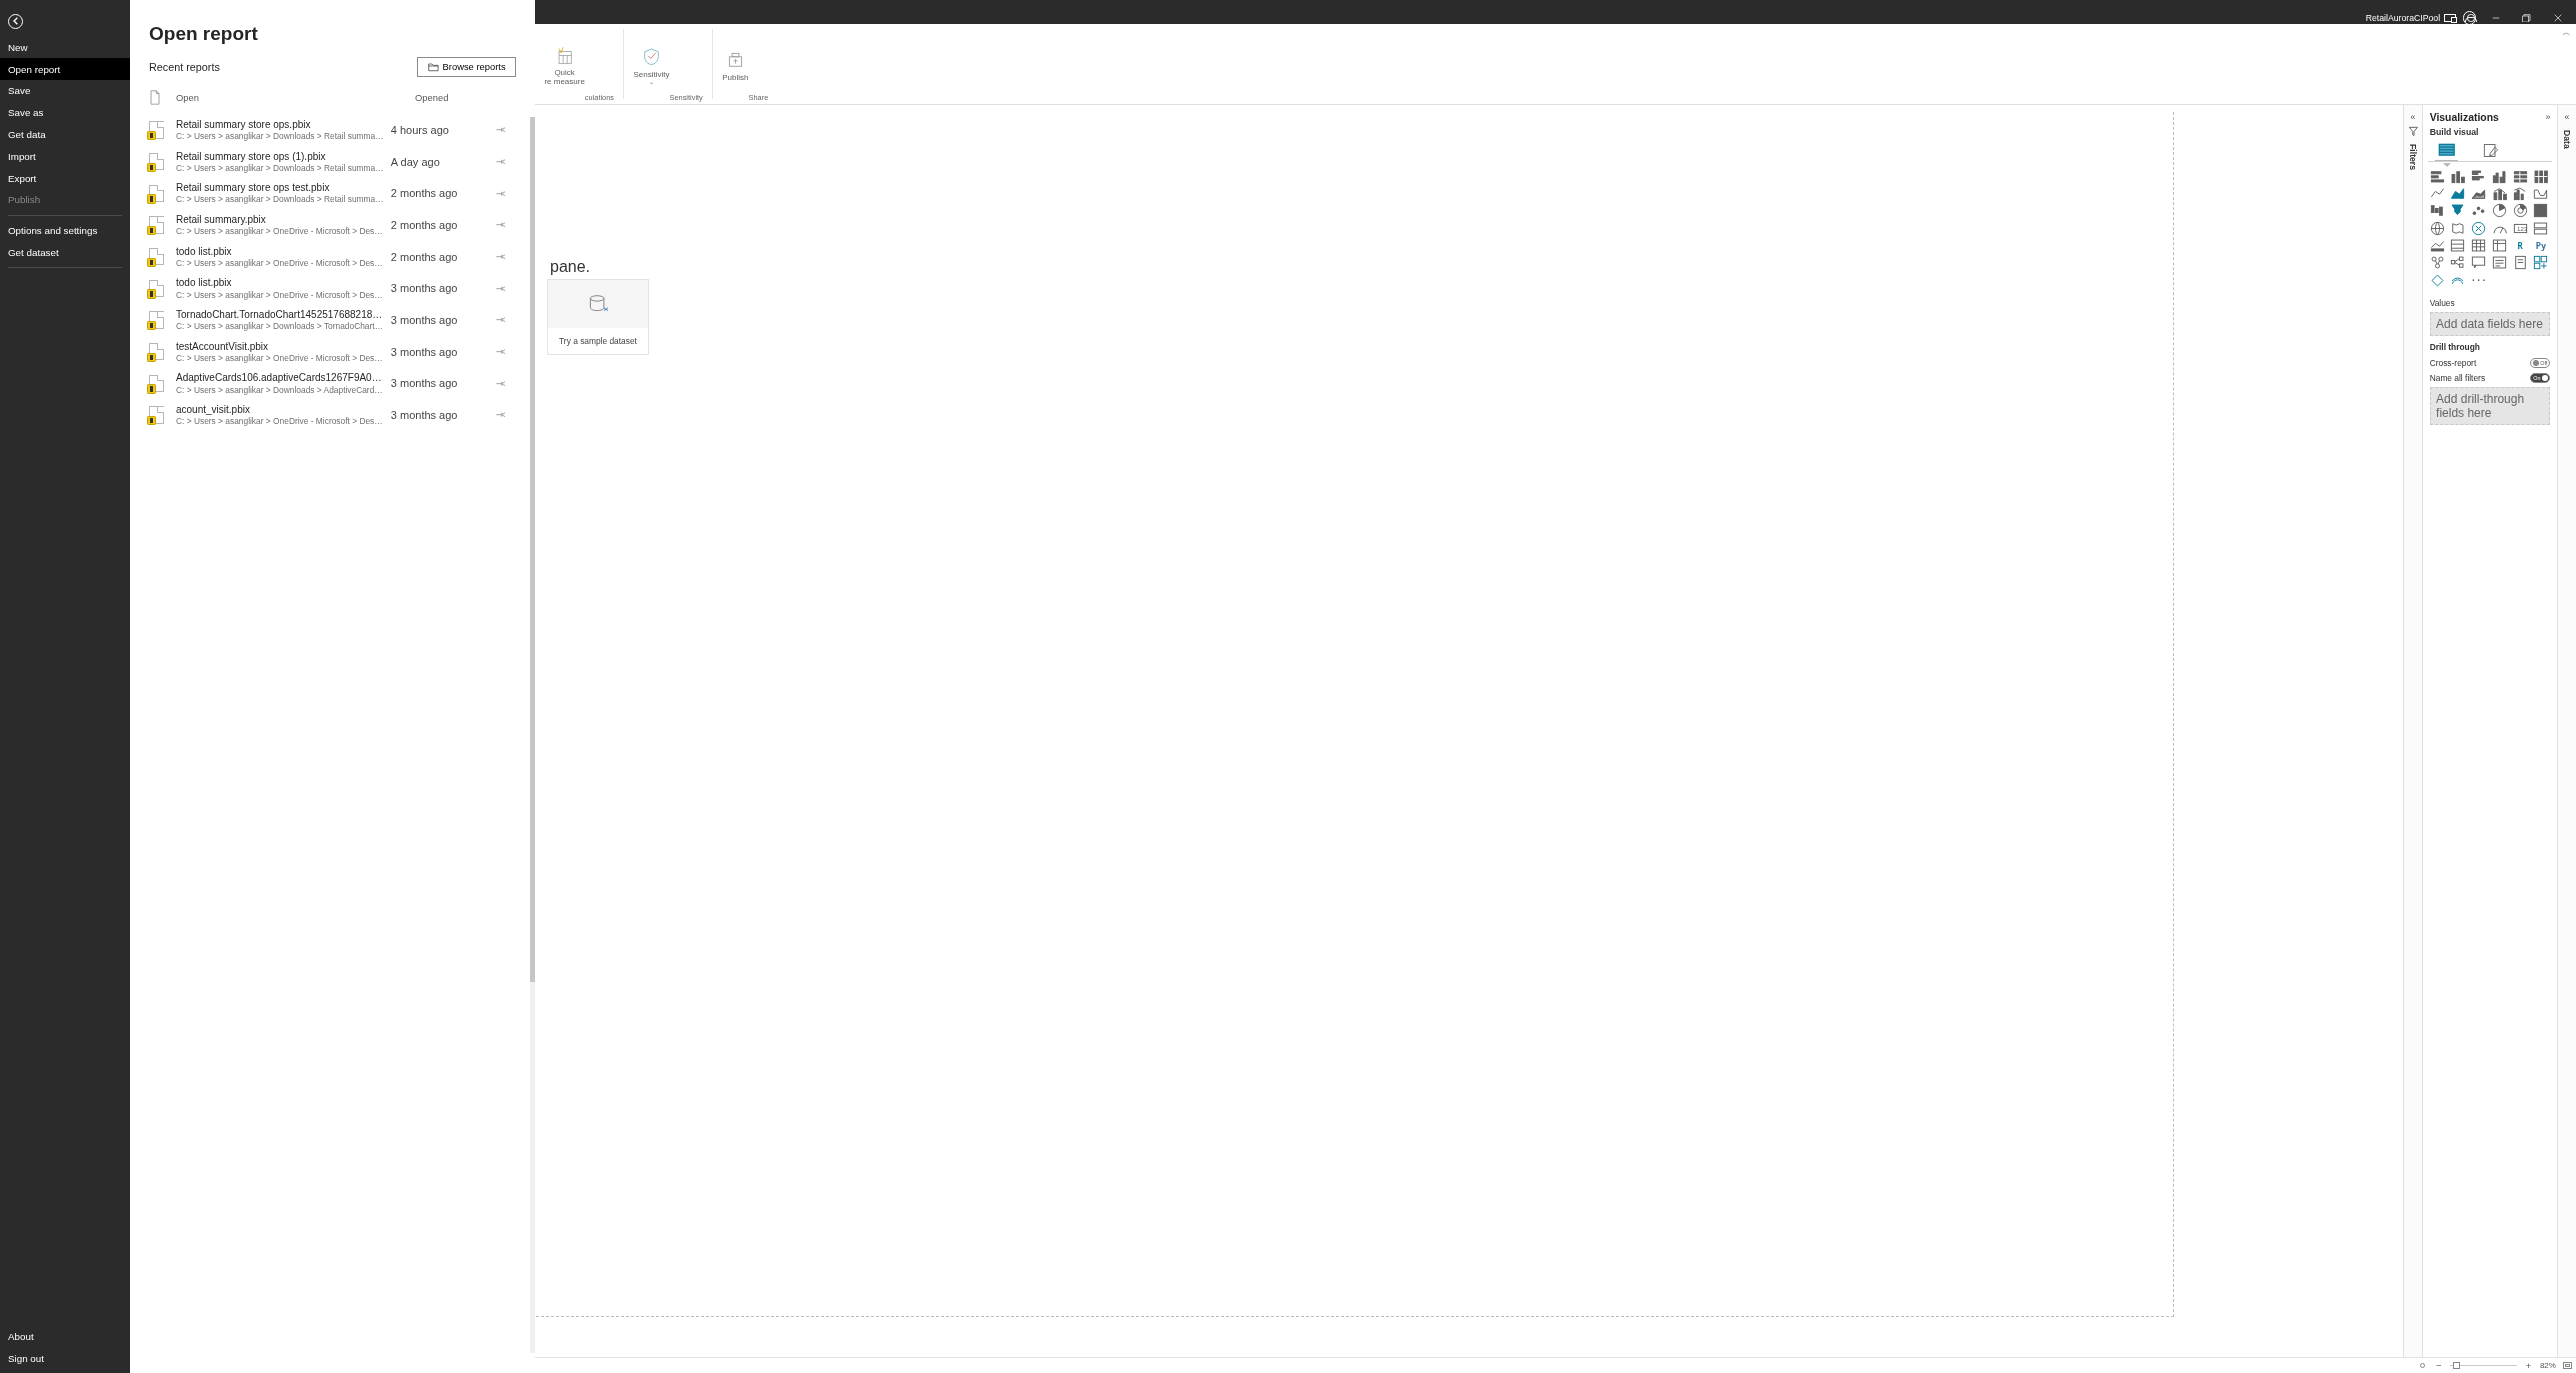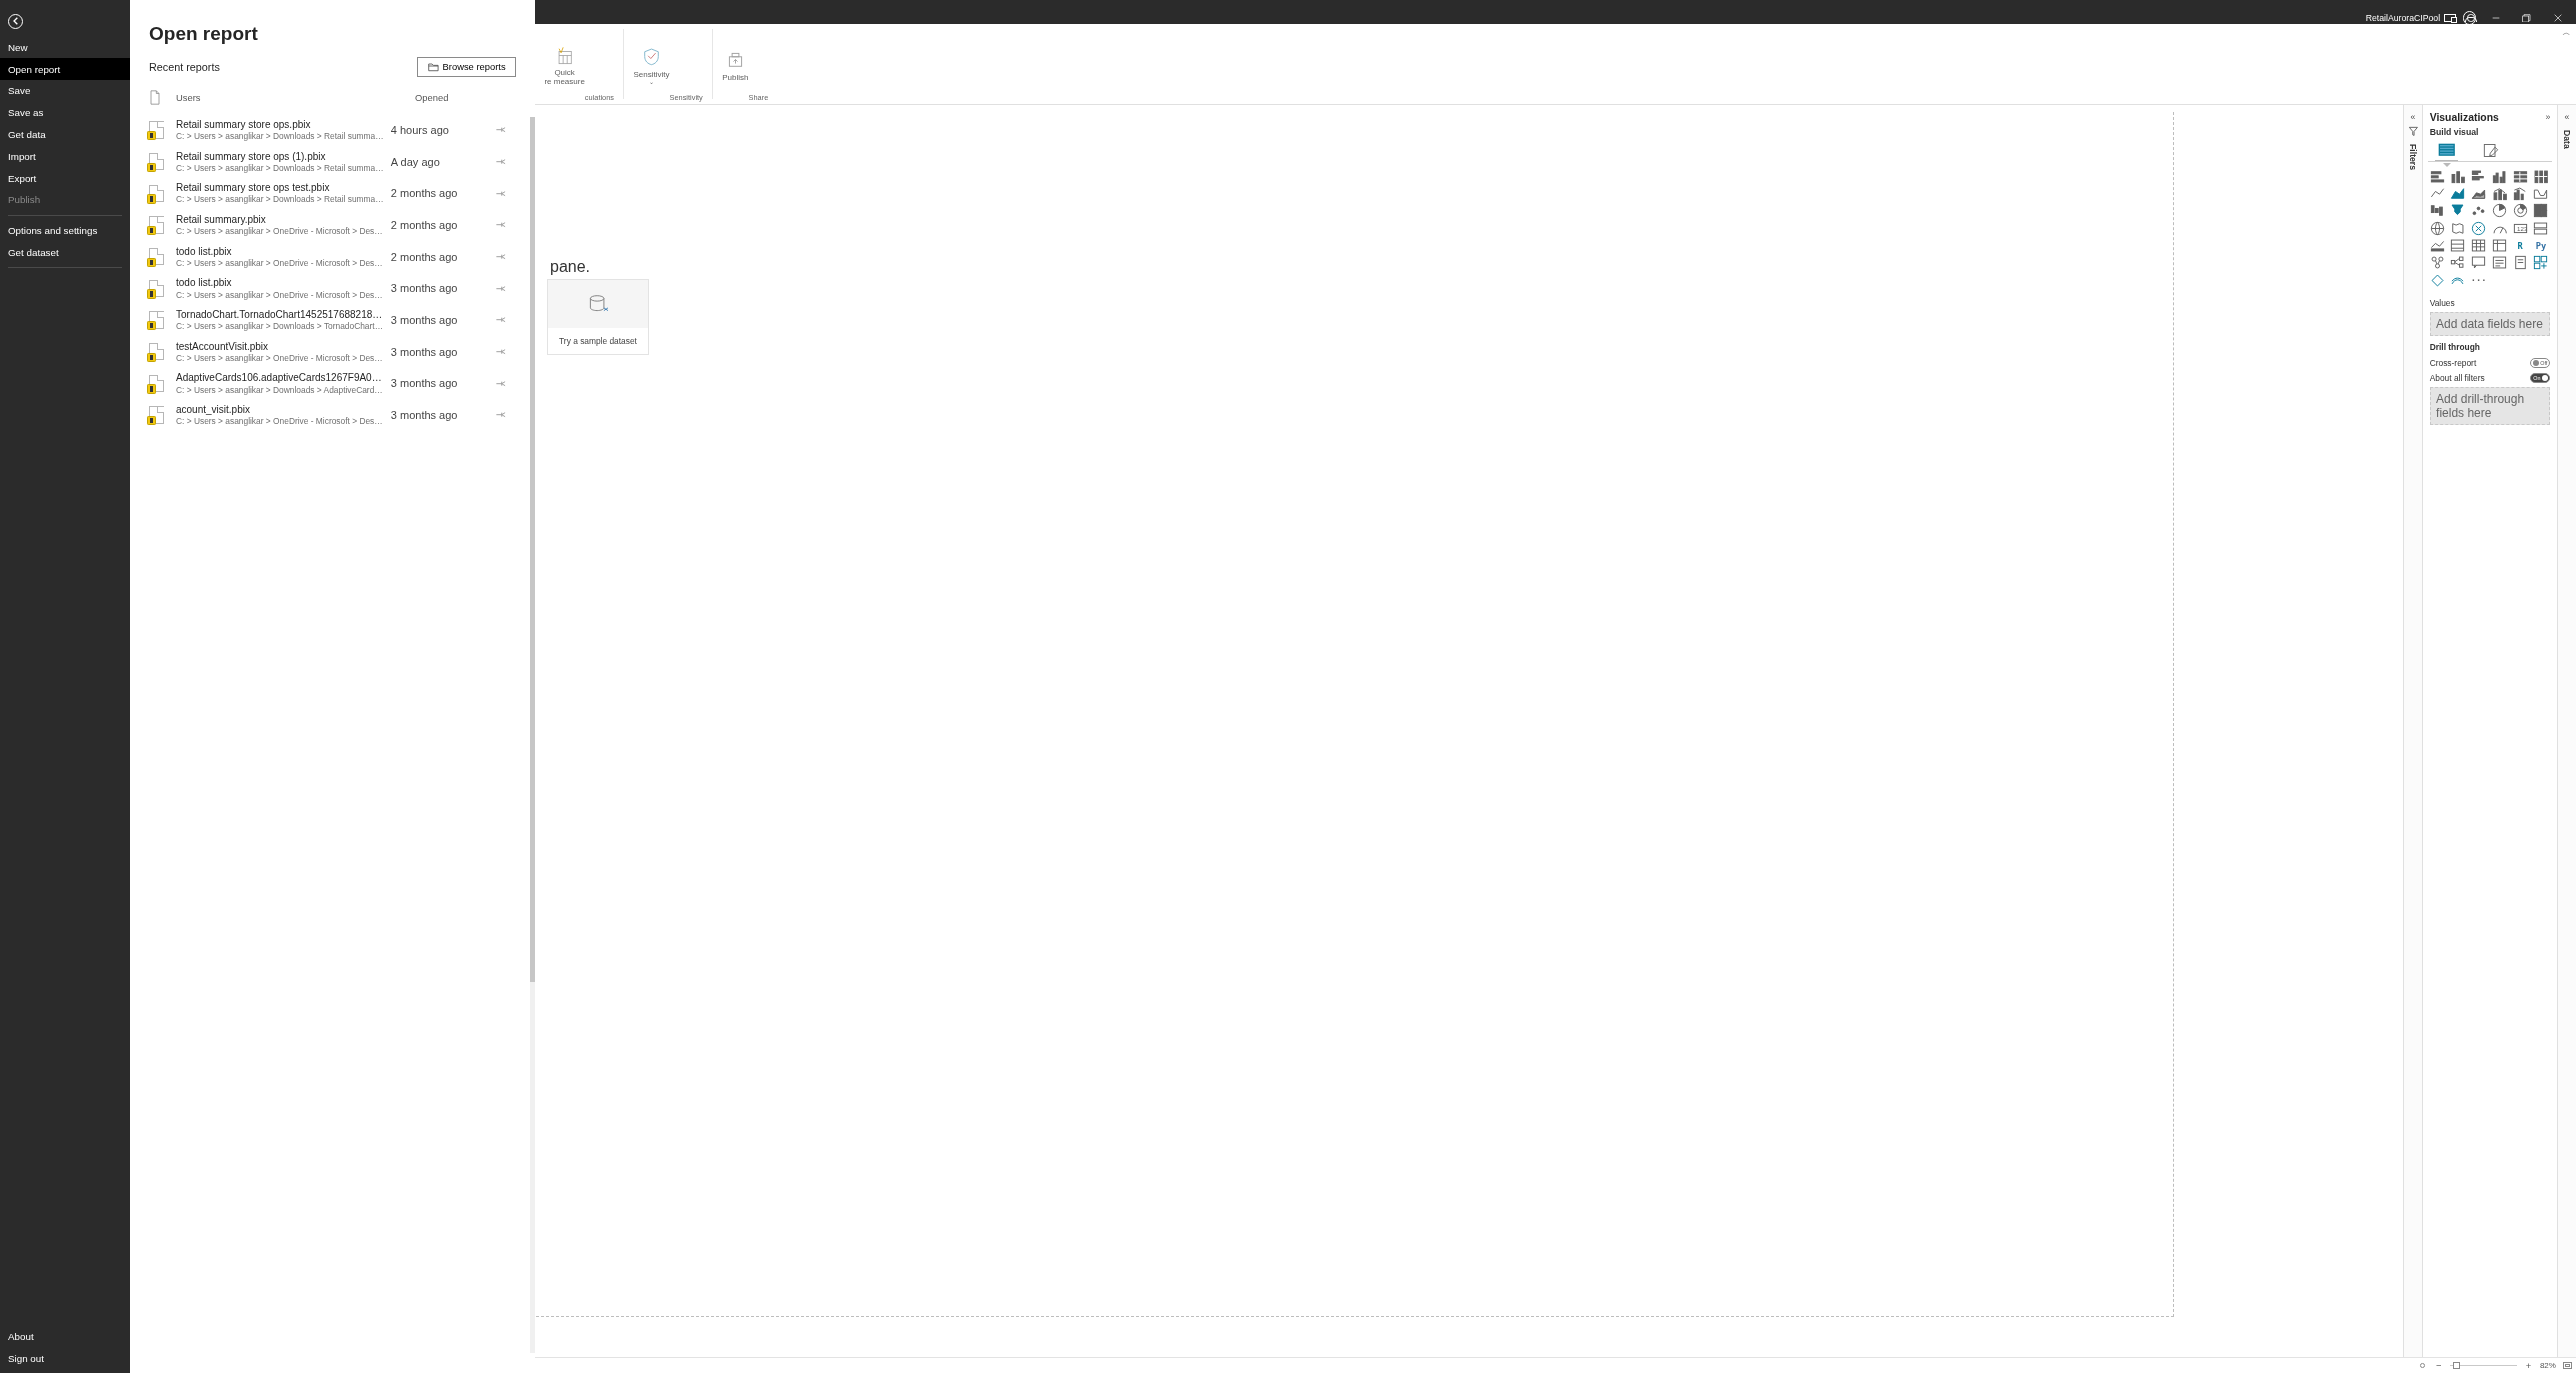--- a/index.html
+++ b/index.html
@@ -201,21 +201,21 @@
       <span>Browse reports</span>
     </button>
   </div>
   <div class="list-head">
     <div class="col-icon">
       <svg width="12" height="15" stroke="#888" fill="none" stroke-width="1.2" viewBox="0 0 18 22">
           <path d="M3 1h8l4 4v16H3z"></path>
           <path d="M11 1v4h4"></path>
         </svg>
     </div>
-    <div class="col-name">Users</div>
+    <div class="col-name">Open</div>
     <div class="col-opened">Opened</div>
   </div>
   <div class="list-body">
     <div class="list-scroll" id="recent-list">
         <div class="list-row">
           <div class="file-ico">
             <div class="doc">
               <div class="badge"></div>
             </div>
           </div>
@@ -738,21 +738,21 @@
 
       <div class="section-label">Values</div>
       <div class="field-drop">Add data fields here</div>
 
       <div class="section-label" style="font-weight:600">Drill through</div>
       <div class="toggle-row">
         <span class="tlabel">Cross-report</span>
         <span class="pill off">Off</span>
       </div>
       <div class="toggle-row">
-        <span class="tlabel">About all filters</span>
+        <span class="tlabel">Name all filters</span>
         <span class="pill on">On</span>
       </div>
       <div class="field-drop">Add drill-through fields here</div>
     </div>
 
     <div class="collapsed-rail">
       <span class="chev">«</span>
       <span class="vlabel">Data</span>
     </div>
   </div>

